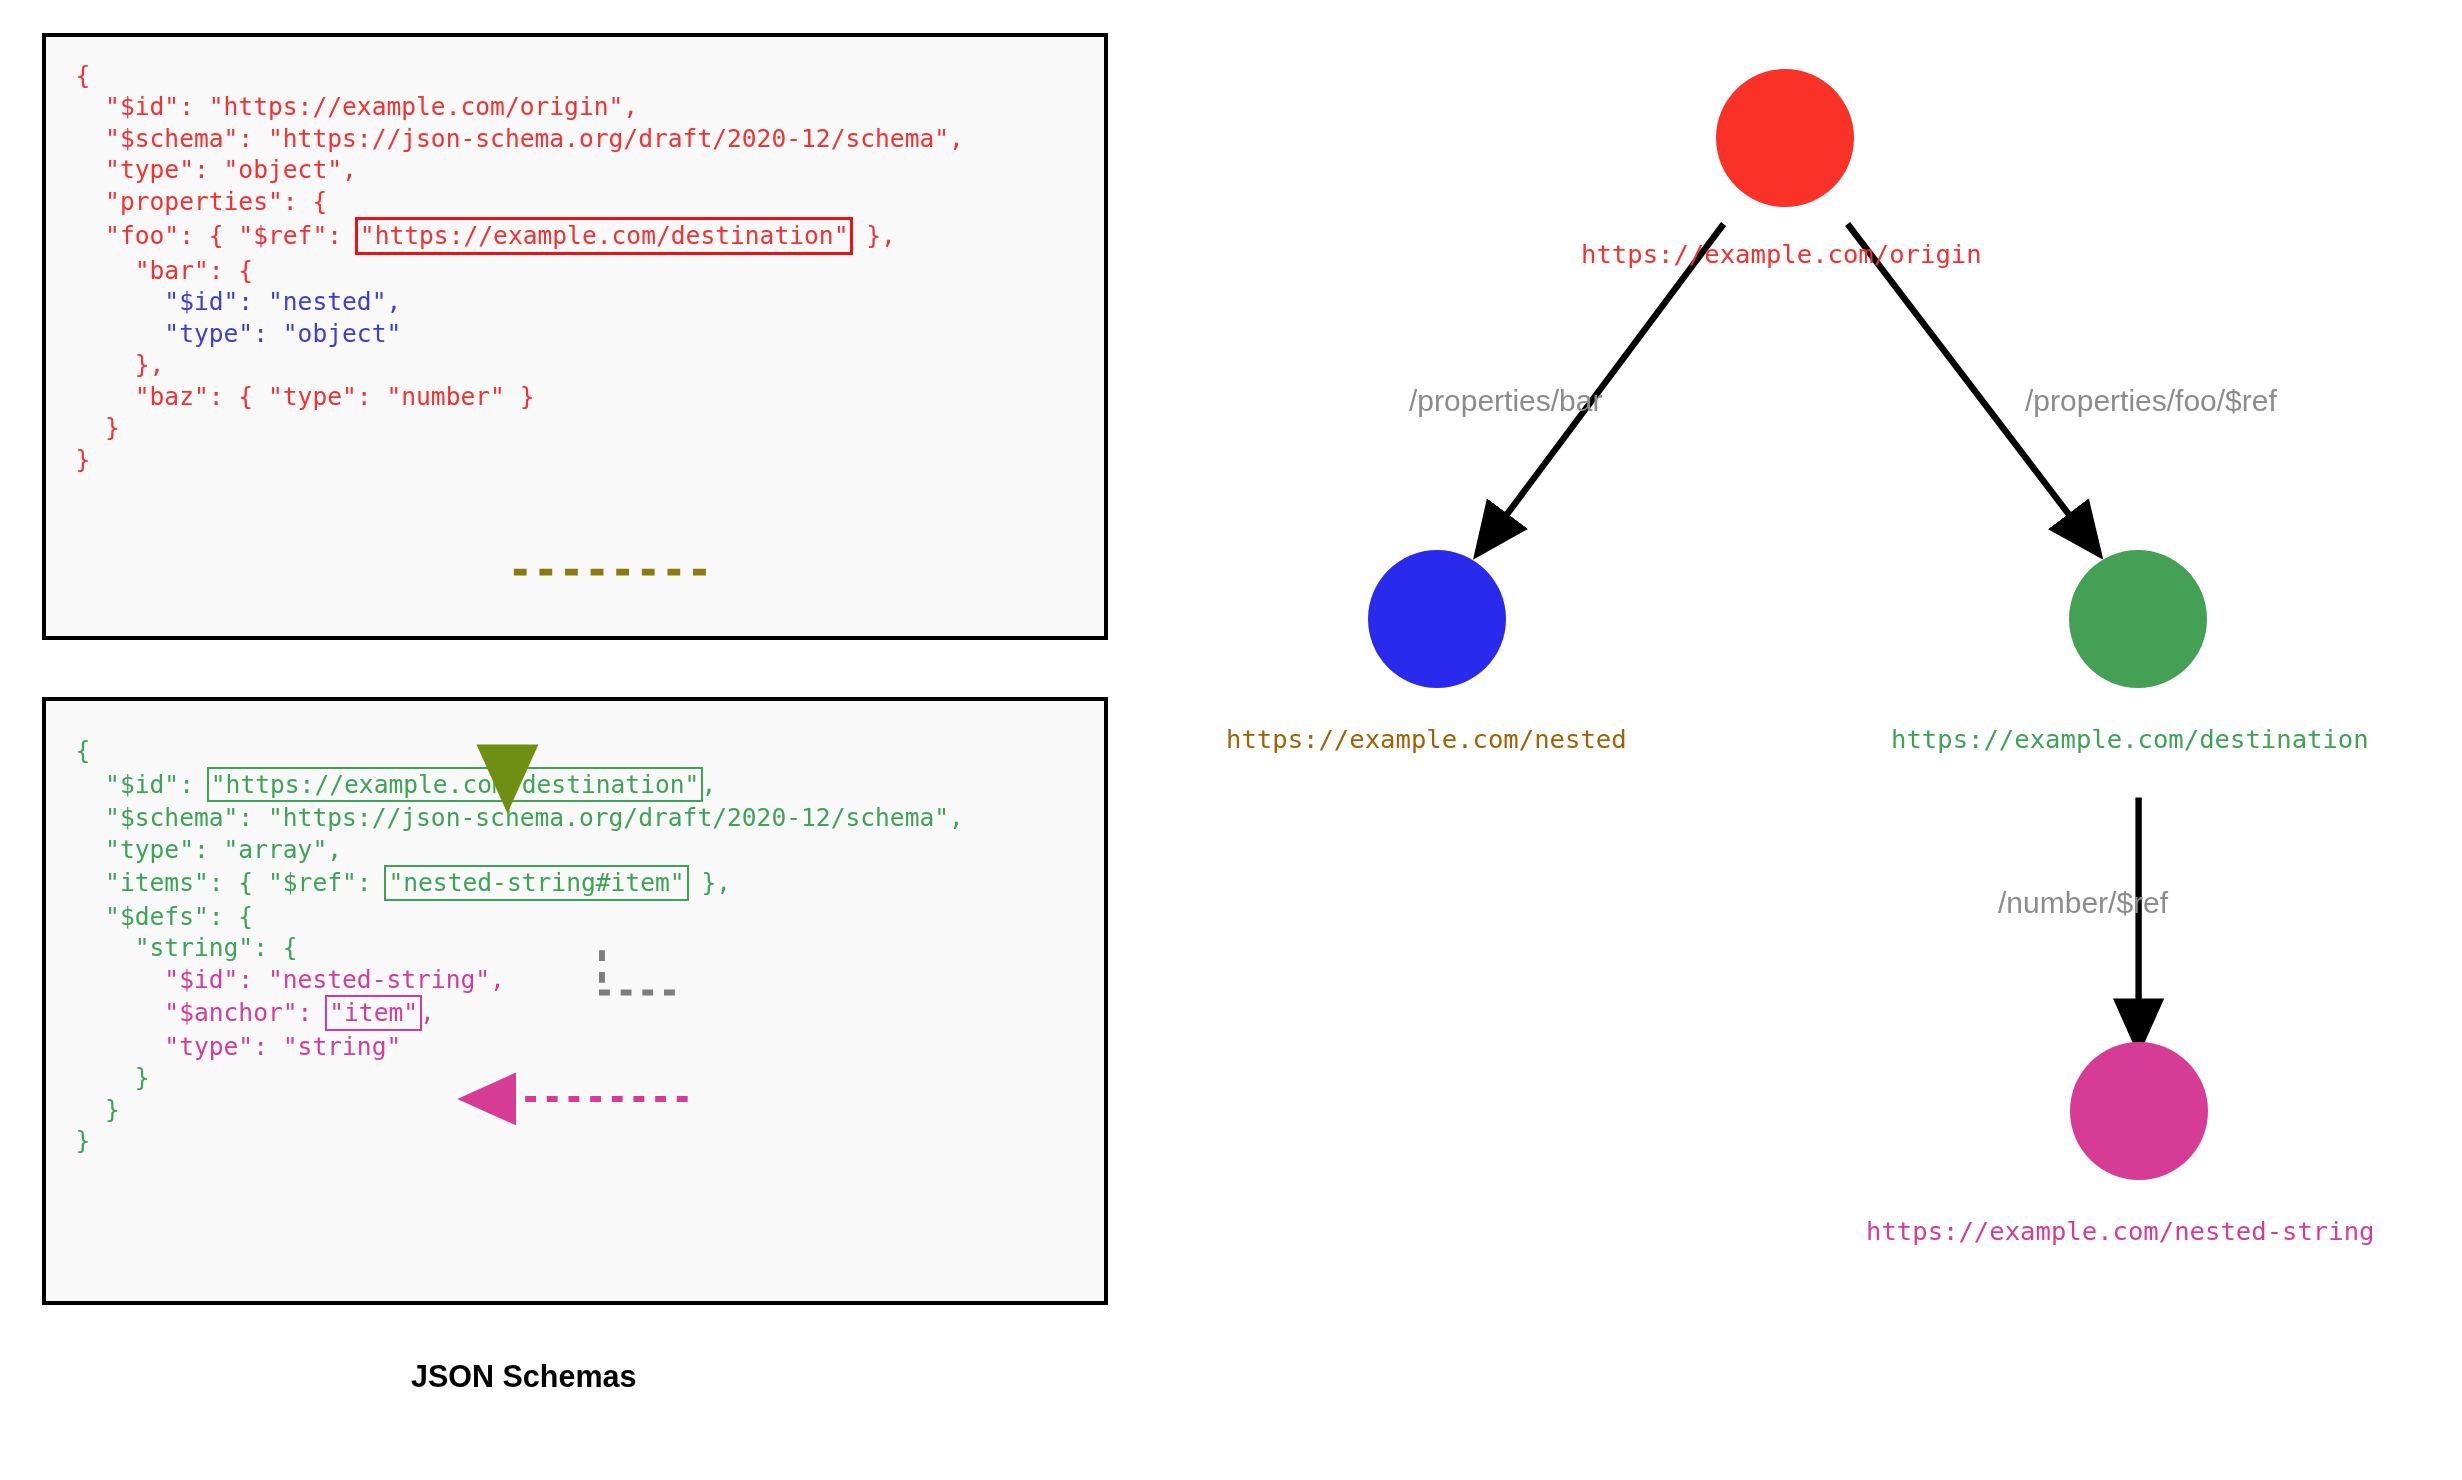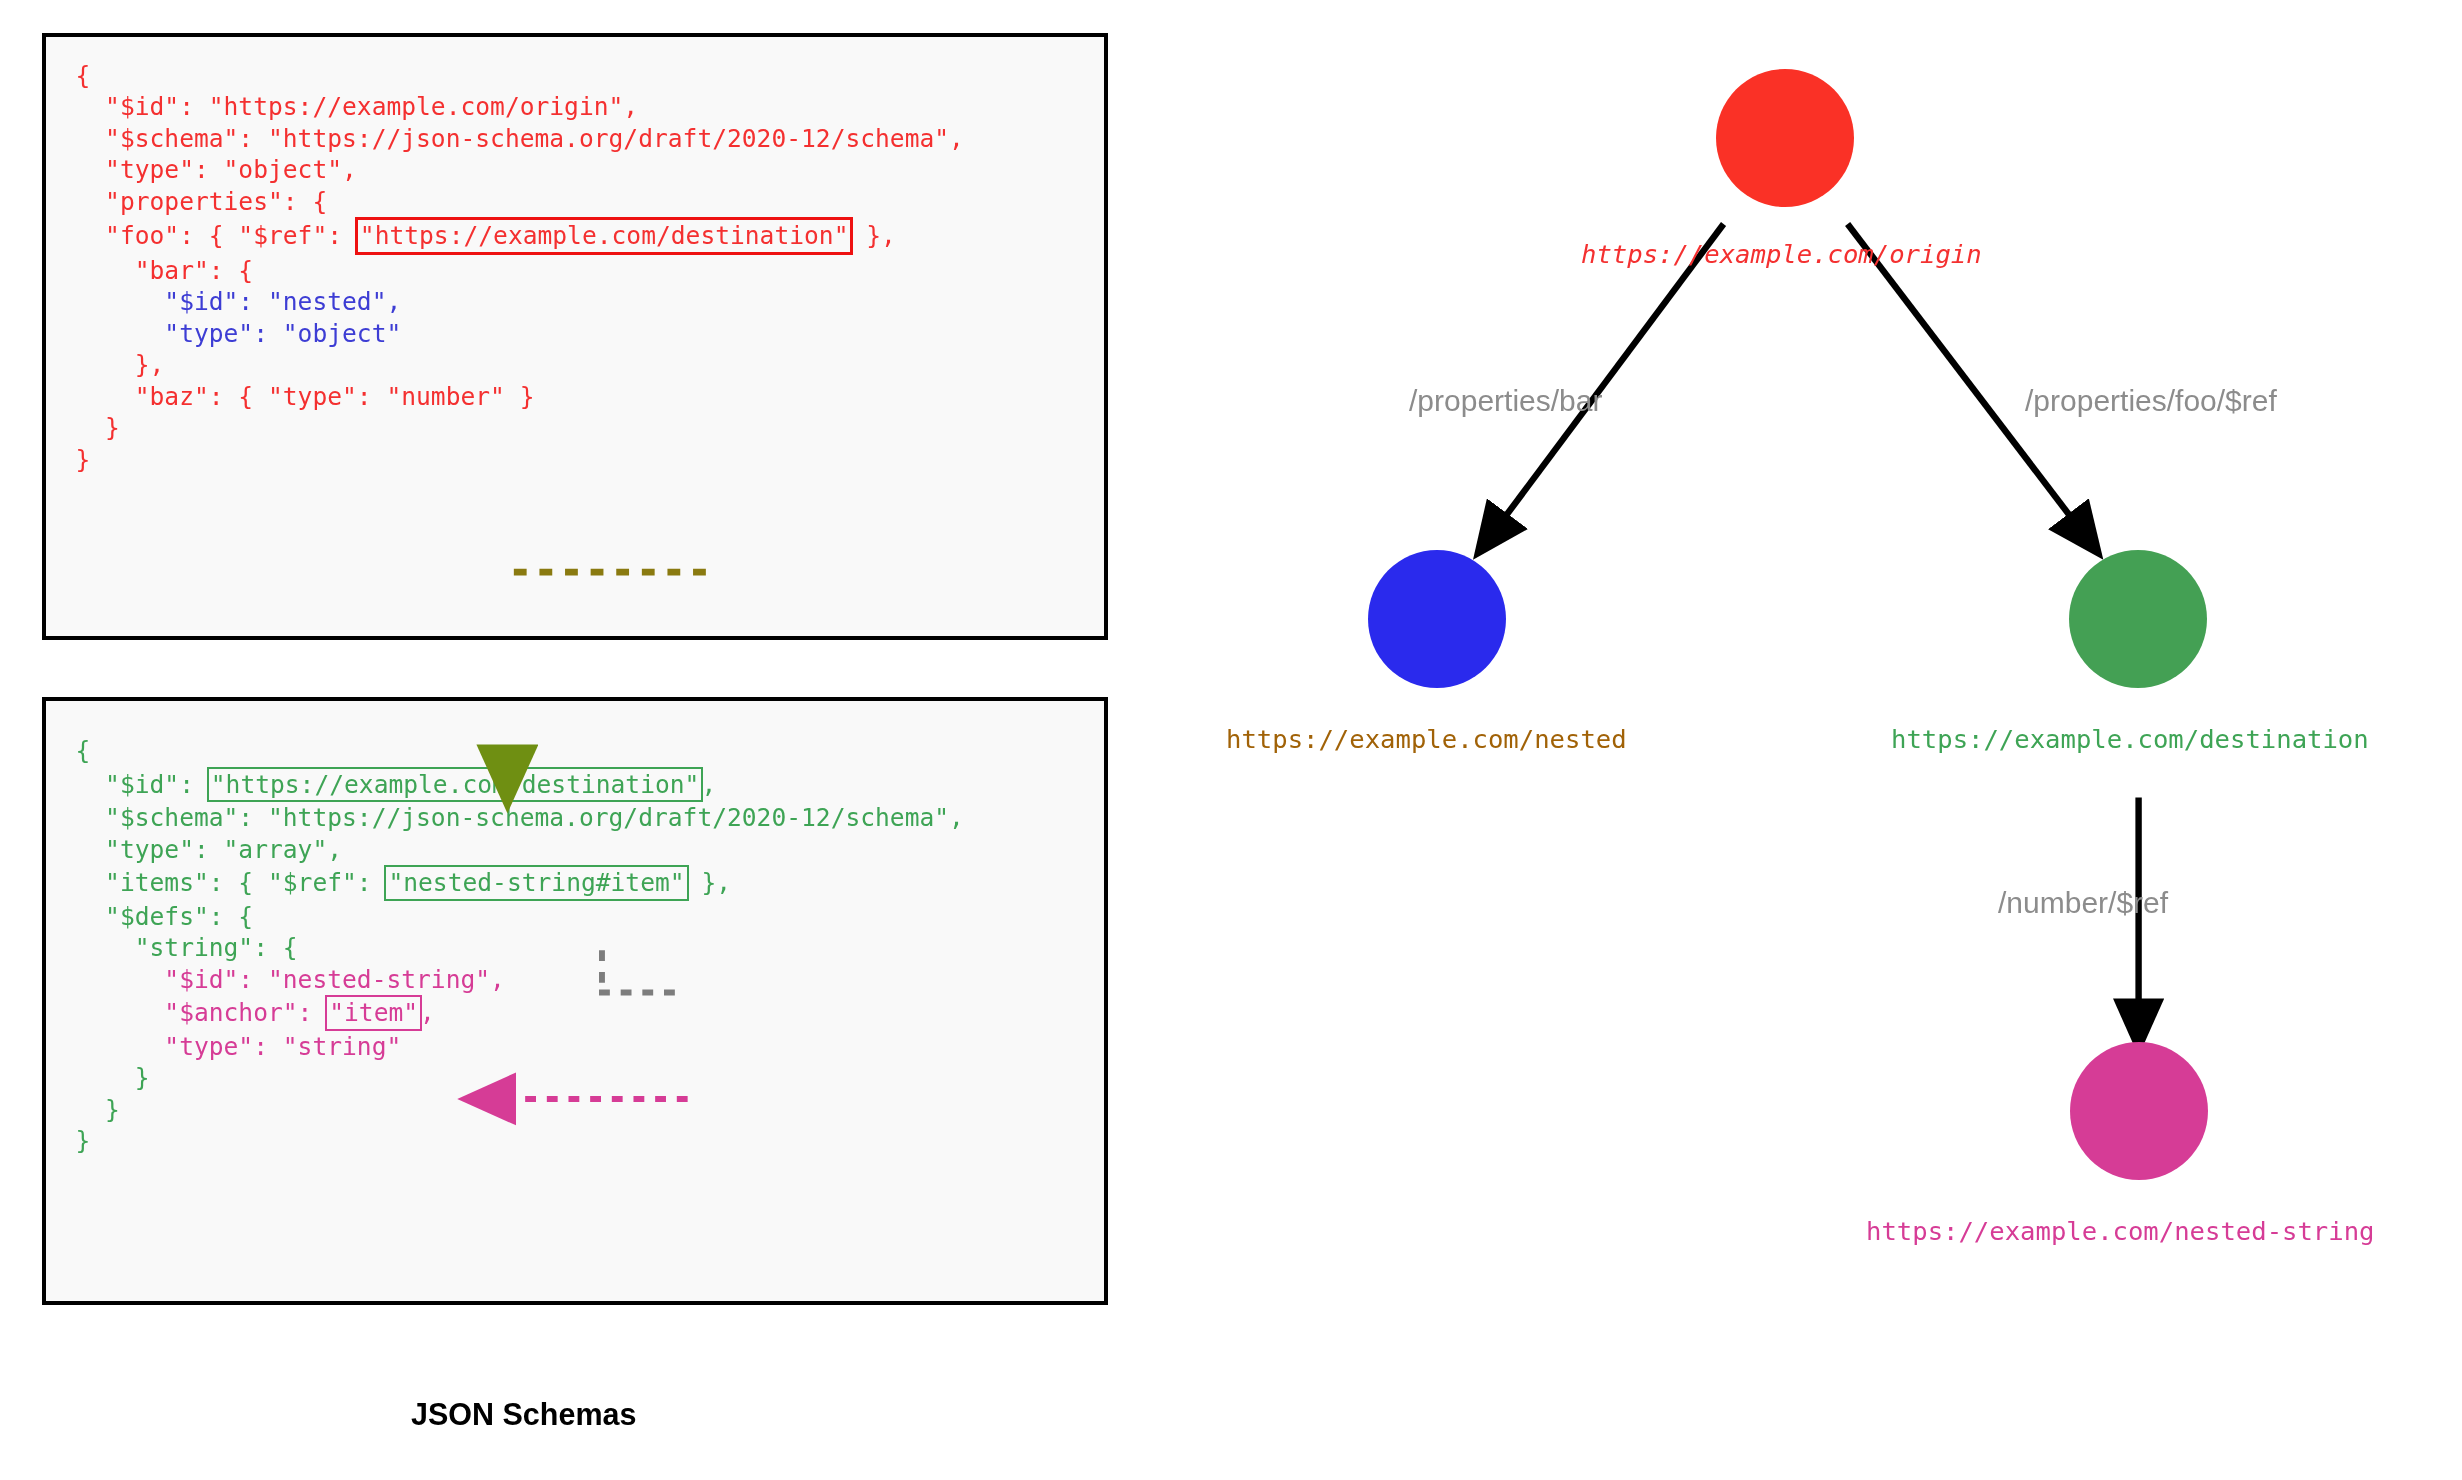--- a/index.html
+++ b/index.html
@@ -24,33 +24,33 @@
 
   
   .hl{display:inline-block;box-sizing:border-box;padding:0 2px;position:relative;}
   .hl-red{border:3px solid #ee1111;margin:0 -2px;}
   .hl-green{border:2.5px solid #3ea455;margin:0 -2px;}
   .hl-pink{border:2.5px solid #d63c96;margin:0 -2px;}
 
   
   .caption{position:absolute;font-family:"Liberation Sans",sans-serif;
            font-weight:bold;font-size:30.5px;color:#000000;white-space:nowrap;}
-  #caption-schemas{left:411px;top:1359px;margin-top:38px;}
+  #caption-schemas{left:411px;top:1359px;}
   #caption-graph{left:1509px;top:1359px;}
 
   
   .gnode{position:absolute;border-radius:50%;}
   #node-origin{left:1716px;top:69px;width:138px;height:138px;background:#fa3126;}
   #node-nested{left:1368px;top:550px;width:138px;height:138px;background:#2a2aed;}
   #node-destination{left:2069px;top:550px;width:138px;height:138px;background:#44a054;}
   #node-nested-string{left:2070px;top:1042px;width:138px;height:138px;background:#d63c96;}
 
   .nlabel{position:absolute;font-family:"DejaVu Sans Mono","Liberation Mono",monospace;
           font-size:25.6px;white-space:nowrap;}
-  #label-origin{left:1581px;top:239px;color:#f43030;font-style:italic;}
+  #label-origin{left:1581px;top:239px;color:#f43030;}
   #label-nested{left:1226px;top:724px;color:#a16207;}
   #label-destination{left:1891px;top:724px;color:#3ea455;}
   #label-nested-string{left:1866px;top:1216px;color:#d63c96;}
 
   .elabel{position:absolute;font-family:"Liberation Sans",sans-serif;
           font-size:30px;color:#8c8c8c;white-space:nowrap;}
   #edge-label-bar{left:1409px;top:384px;}
   #edge-label-foo{left:2025px;top:384px;}
   #edge-label-items{left:1998px;top:886px;}
 

